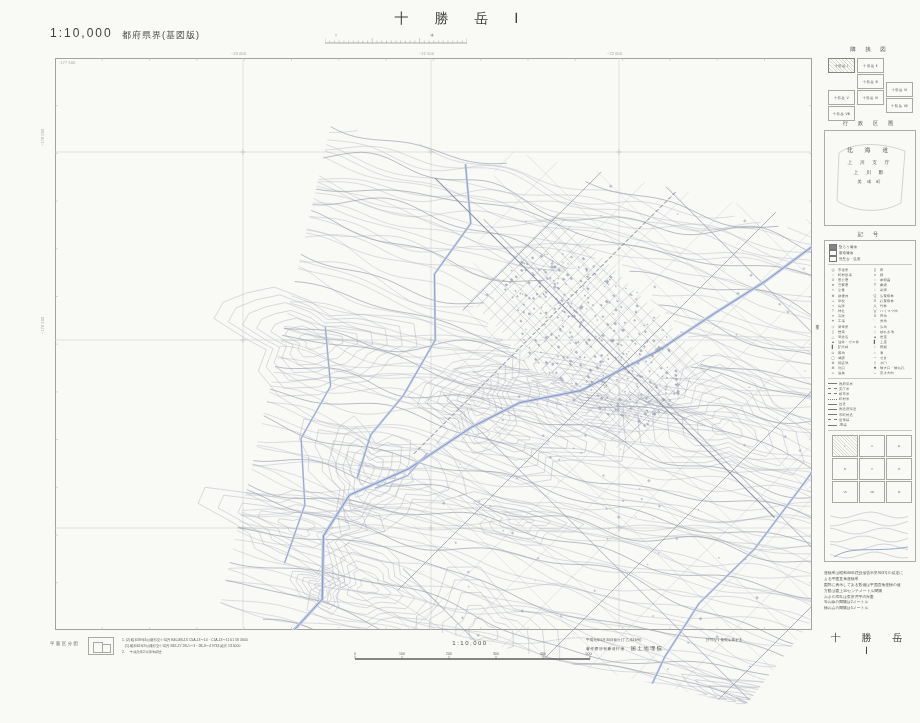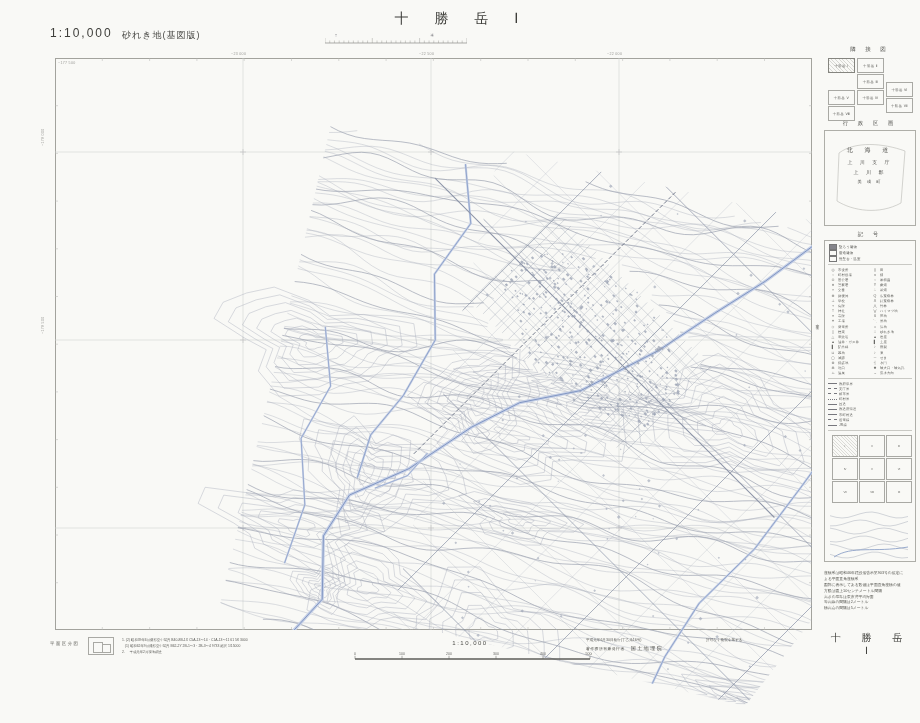--- a/index.html
+++ b/index.html
@@ -63,21 +63,21 @@
   .fright2{left:586px;top:645px;font-size:3.8px;color:#55554f;letter-spacing:.5px;}
   .fpub{font-size:5px;letter-spacing:1.5px;color:#44443f;margin-left:6px;}
   svg{display:block;}
 </style>
 </head>
 <body>
 
 <div class="page">
 
   <div class="abs hscale">1:10,000</div>
-  <div class="abs hseries">砂れき地(基図版)</div>
+  <div class="abs hseries">都府県界(基図版)</div>
   <div class="abs maptitle">十  勝  岳  Ⅰ</div>
   <svg class="abs" id="top-ruler" style="left:325px;top:32px" width="142" height="14" viewBox="0 0 142 14">
       <line x1="0" y1="11" x2="142" y2="11" stroke="#8a8a86" stroke-width="0.7"></line>
       <line x1="0" y1="6" x2="0" y2="11" stroke="#8a8a86" stroke-width="0.4"></line>
       <line x1="4.73" y1="8.5" x2="4.73" y2="11" stroke="#8a8a86" stroke-width="0.4"></line>
       <line x1="9.46" y1="8.5" x2="9.46" y2="11" stroke="#8a8a86" stroke-width="0.4"></line>
       <line x1="14.190000000000001" y1="8.5" x2="14.190000000000001" y2="11" stroke="#8a8a86" stroke-width="0.4"></line>
       <line x1="18.92" y1="8.5" x2="18.92" y2="11" stroke="#8a8a86" stroke-width="0.4"></line>
       <line x1="23.650000000000002" y1="8.5" x2="23.650000000000002" y2="11" stroke="#8a8a86" stroke-width="0.4"></line>
       <line x1="28.380000000000003" y1="8.5" x2="28.380000000000003" y2="11" stroke="#8a8a86" stroke-width="0.4"></line>

